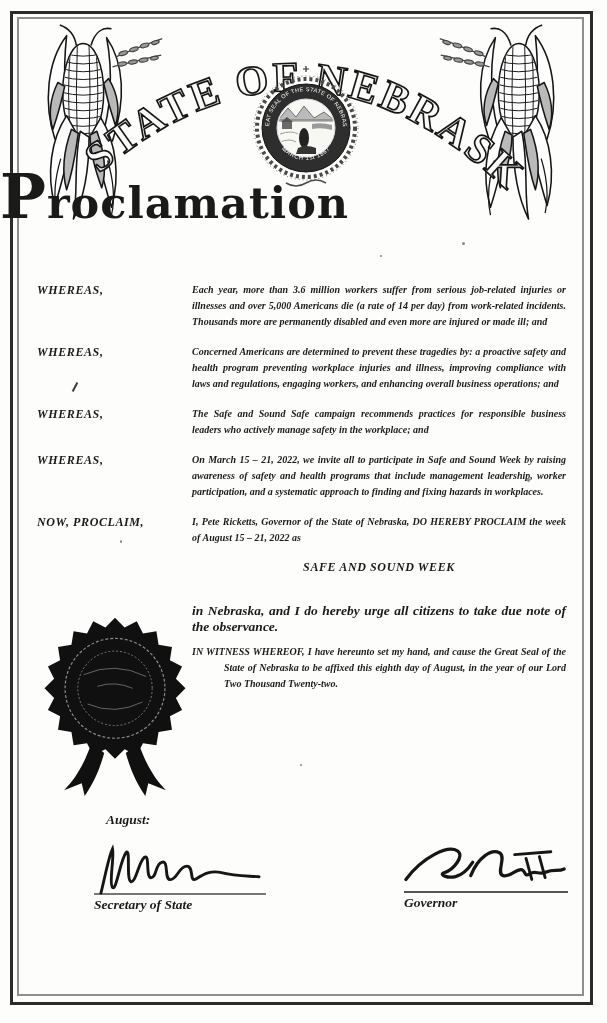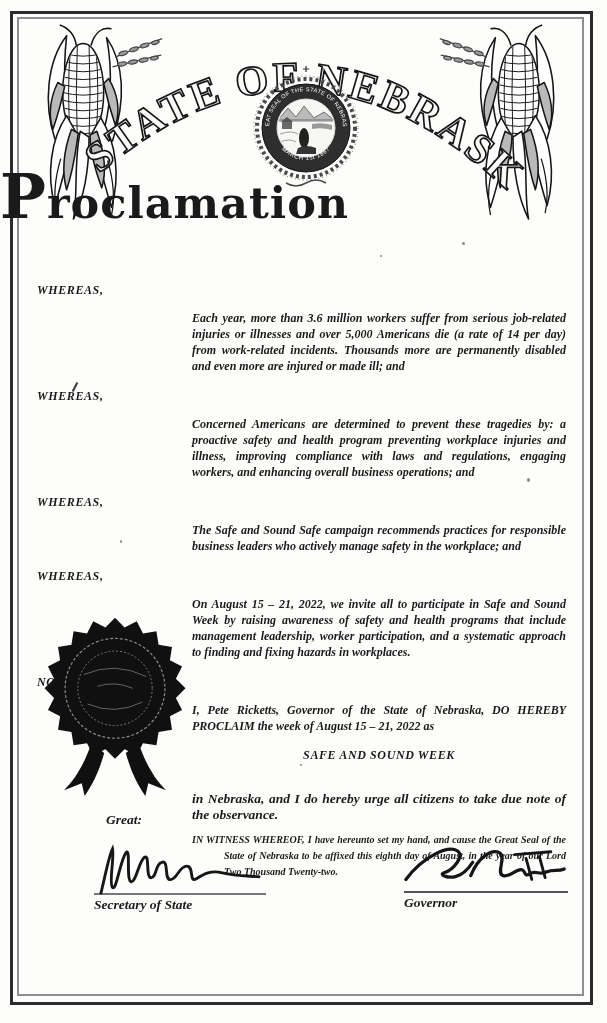--- a/index.html
+++ b/index.html
@@ -20,22 +20,22 @@
 
   .doc-title{position:absolute;top:157px;left:0;width:100%;text-align:left;
              font-family:"DejaVu Serif",serif;font-weight:700;font-size:43px;
              letter-spacing:1px;line-height:80px;}
   .doc-title::first-letter{font-size:1.42em;}
 
   .clauses{position:absolute;left:37px;top:282px;width:529px;}
   .clause{display:flex;margin-bottom:14px;}
   .clause-label{width:155px;flex:0 0 155px;font-weight:bold;font-style:italic;
                 font-size:12px;letter-spacing:.6px;line-height:17px;}
-  .clause-text{width:374px;font-weight:bold;font-style:italic;font-size:12px;
-               line-height:16px;text-align:justify;margin-top:28px;}
+  .clause-text{width:374px;font-weight:bold;font-style:italic;font-size:10px;
+               line-height:16px;text-align:justify;}
   .proc-right{margin-left:155px;width:374px;font-weight:bold;font-style:italic;}
   .week-title{margin-top:11px;text-align:center;font-size:12px;letter-spacing:.6px;}
   .continuation{margin-top:28px;font-size:13.5px;line-height:16px;text-align:justify;}
   .witness{margin-top:9px;font-size:10px;line-height:16px;text-align:justify;
            padding-left:32px;text-indent:-32px;}
 
   .rosette{position:absolute;left:38px;top:610px;width:154px;height:186px;}
 
   .attest{position:absolute;left:106px;top:812px;font-weight:bold;font-style:italic;font-size:13.5px;}
 
@@ -172,21 +172,21 @@
     <div class="clause">
       <div class="clause-label">WHEREAS,</div>
       <div class="clause-text">Concerned Americans are determined to prevent these tragedies by: a proactive safety and health program preventing workplace injuries and illness, improving compliance with laws and regulations, engaging workers, and enhancing overall business operations; and</div>
     </div>
     <div class="clause">
       <div class="clause-label">WHEREAS,</div>
       <div class="clause-text">The Safe and Sound Safe campaign recommends practices for responsible business leaders who actively manage safety in the workplace; and</div>
     </div>
     <div class="clause">
       <div class="clause-label">WHEREAS,</div>
-      <div class="clause-text">On August 15 – 21, 2022, we invite all to participate in Safe and Sound Week by raising awareness of safety and health programs that include management leadership, worker participation, and a systematic approach to finding and fixing hazards in workplaces.</div>
+      <div class="clause-text">On March 15 – 21, 2022, we invite all to participate in Safe and Sound Week by raising awareness of safety and health programs that include management leadership, worker participation, and a systematic approach to finding and fixing hazards in workplaces.</div>
     </div>
     <div class="clause">
       <div class="clause-label">NOW, PROCLAIM,</div>
       <div class="clause-text">I, Pete Ricketts, Governor of the State of Nebraska, DO HEREBY PROCLAIM the week of August 15 – 21, 2022 as</div>
     </div>
     <div class="proc-right">
       <div class="week-title">SAFE AND SOUND WEEK</div>
       <div class="continuation">in Nebraska, and I do hereby urge all citizens to take due note of the observance.</div>
       <div class="witness">IN WITNESS WHEREOF, I have hereunto set my hand, and cause the Great Seal of the State of Nebraska to be affixed this eighth day of August, in the year of our Lord Two Thousand Twenty-two.</div>
     </div>
@@ -194,21 +194,21 @@
 
   <svg class="rosette" viewBox="0 0 156 190">
     <path d="M54 136 C46 158 38 172 26 184 L44 177 L47 190 C58 174 63 160 67 146 Z" fill="#101010"></path>
     <path d="M102 136 C110 158 118 172 130 184 L112 177 L109 190 C98 174 93 160 89 146 Z" fill="#101010"></path>
     <polygon fill="#101010" points="150,80 140.2,89.8 146.5,102.2 134.1,108.6 136.2,122.3 122.5,124.5 120.3,138.2 106.6,136.1 100.2,148.5 87.8,142.2 78,152 68.2,142.2 55.8,148.5 49.4,136.1 35.7,138.2 33.5,124.5 19.8,122.3 21.9,108.6 9.5,102.2 15.8,89.8 6,80 15.8,70.2 9.5,57.8 21.9,51.4 19.8,37.7 33.5,35.5 35.7,21.8 49.4,23.9 55.8,11.5 68.2,17.8 78,8 87.8,17.8 100.2,11.5 106.6,23.9 120.3,21.8 122.5,35.5 136.2,37.7 134.1,51.4 146.5,57.8 140.2,70.2"></polygon>
     <circle cx="78" cy="80" r="51" fill="none" stroke="#8d8d8d" stroke-width="1.2" stroke-dasharray="3 2"></circle>
     <circle cx="78" cy="80" r="38" fill="none" stroke="#7a7a7a" stroke-width="1" stroke-dasharray="2 2"></circle>
     <path d="M46 66 Q78 52 110 68 M50 96 Q78 108 106 94 M60 78 Q78 72 96 80" fill="none" stroke="#6f6f6f" stroke-width="0.9"></path>
   </svg>
 
-  <div class="attest">Great:</div>
+  <div class="attest">August:</div>
 
   <div class="sig-block sig-right">
     <svg class="sig-svg" viewBox="0 0 172 56">
       <path d="M2 40 C20 16 46 4 56 10 C64 15 52 30 42 33 C36 35 46 39 54 37 C62 35 68 28 72 22 M70 36 C78 16 92 8 100 12 C108 16 96 34 104 36 C112 38 118 28 124 30 C128 32 126 38 132 34 C138 30 142 36 150 32 C156 29 162 32 168 29" fill="none" stroke="#161616" stroke-width="3.4" stroke-linecap="round"></path>
       <path d="M116 14 L154 11 M128 18 L134 40 M142 16 L148 38" fill="none" stroke="#161616" stroke-width="3" stroke-linecap="round"></path>
     </svg>
     <div class="sig-line-right"></div>
     <div class="sig-title">Governor</div>
   </div>
 

